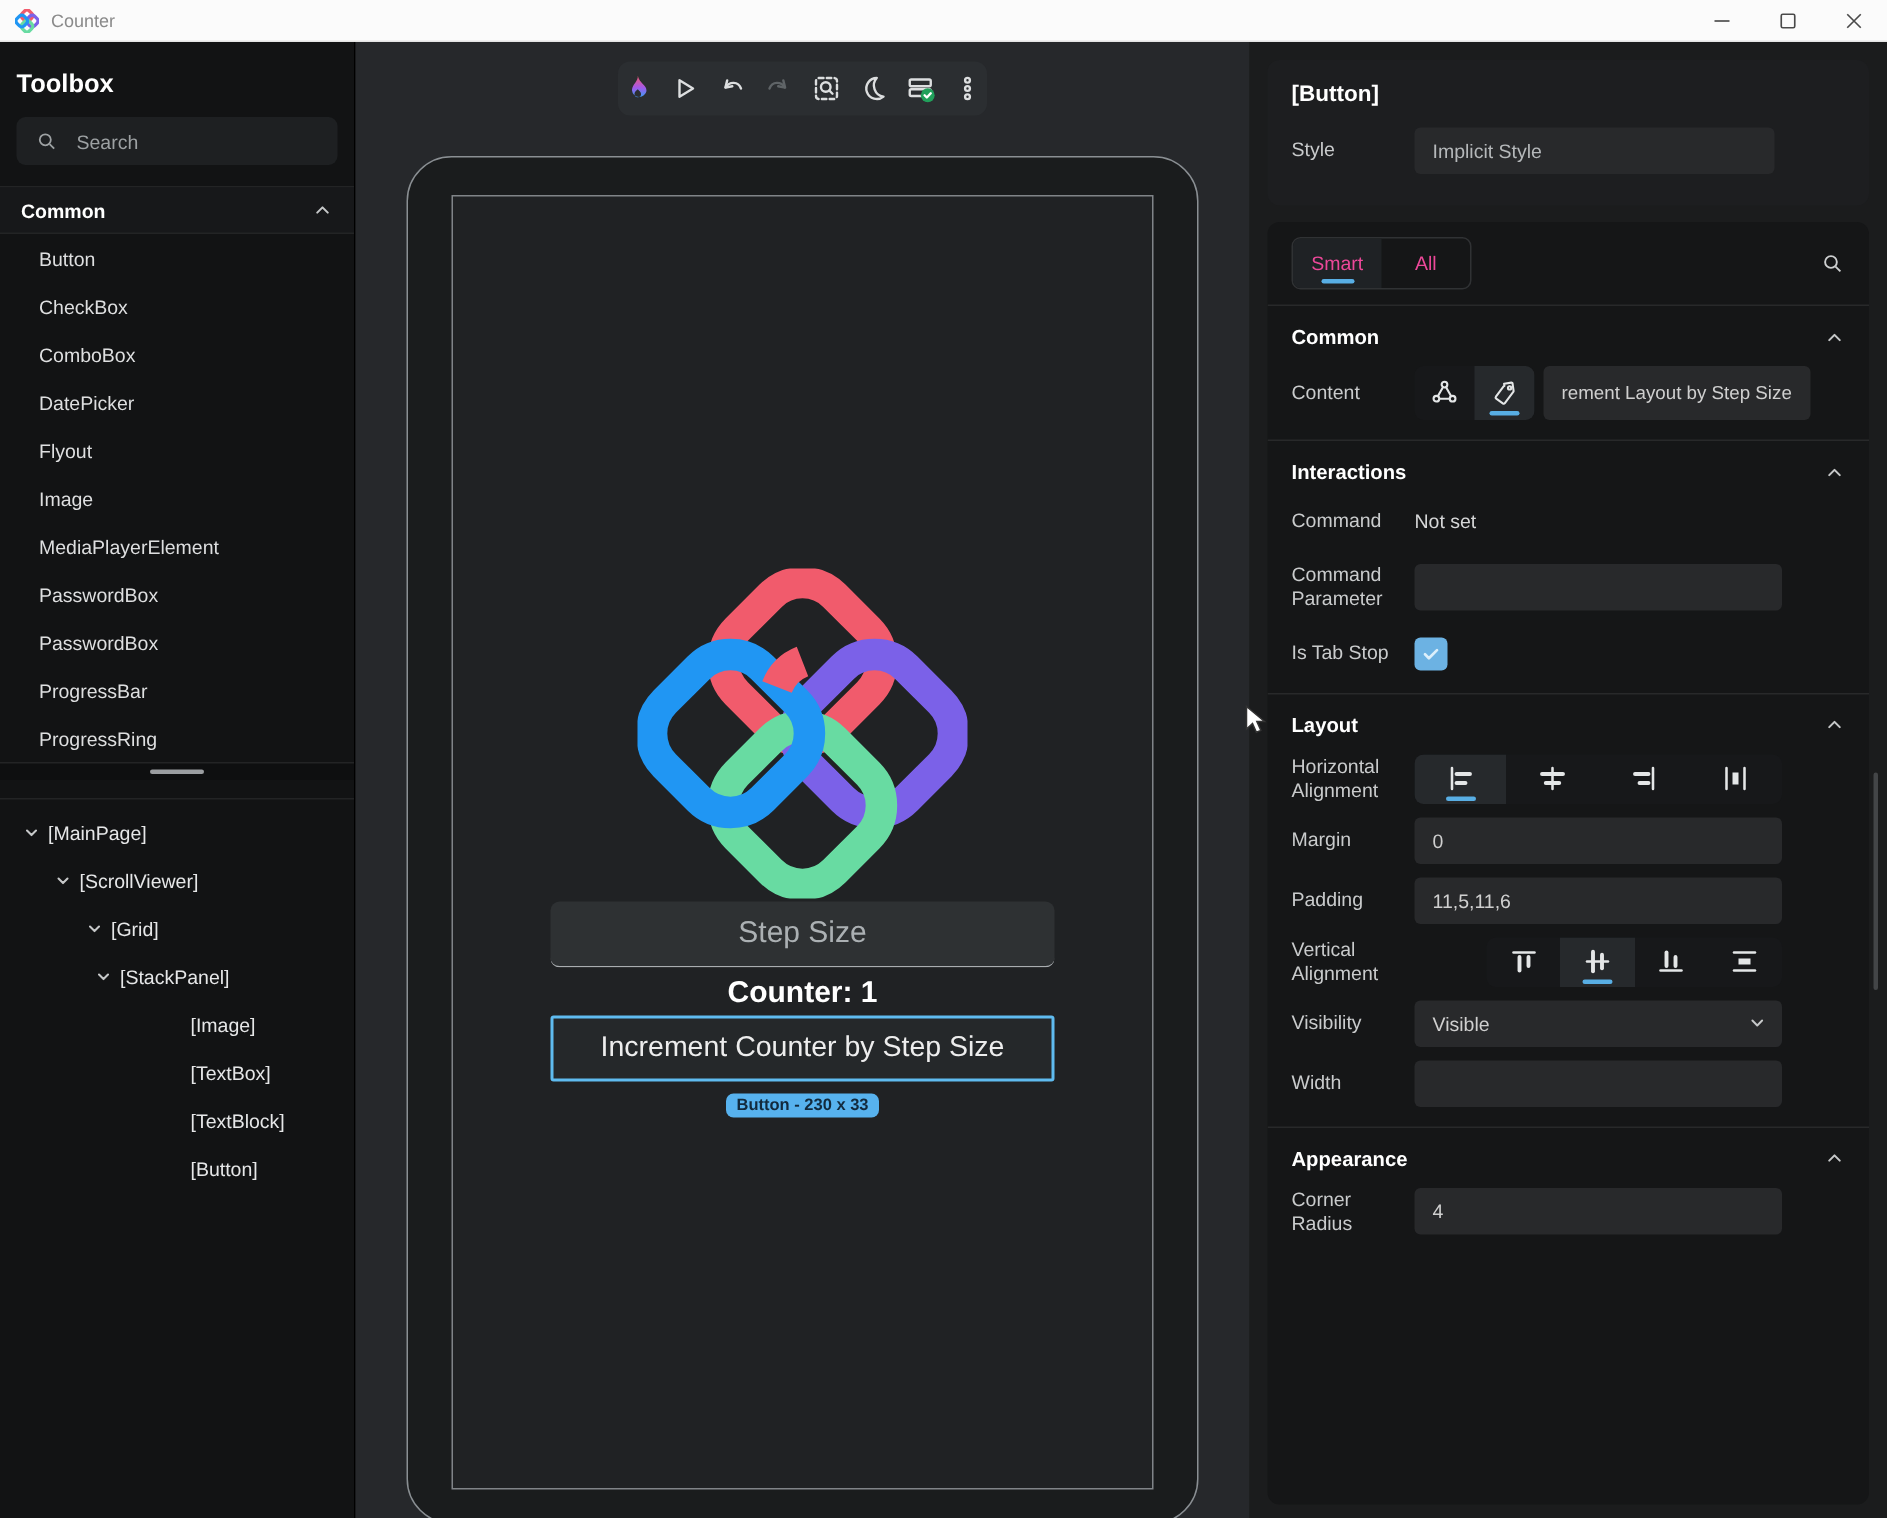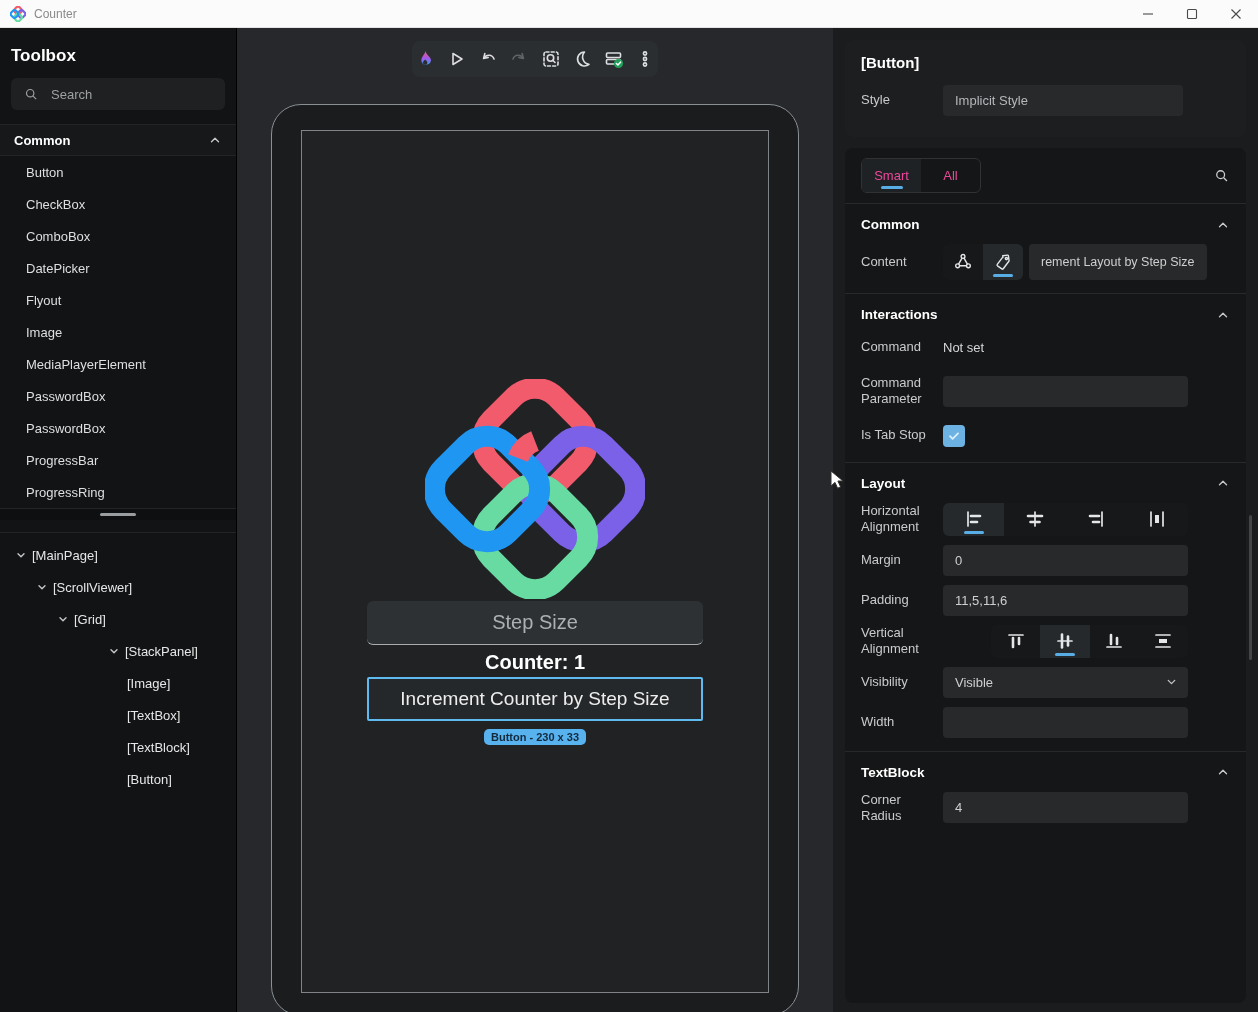--- a/index.html
+++ b/index.html
@@ -180,21 +180,21 @@
         <span>[ScrollViewer]</span>
       </li>
       <li style="padding-left:56px">
         <span class="twisty">
             <svg width="12" height="12" viewBox="0 0 14 14">
               <path d="M3.5 5.5 7 9l3.5-3.5"></path>
             </svg>
           </span>
         <span>[Grid]</span>
       </li>
-      <li style="padding-left:107px">
+      <li style="padding-left:62px">
         <span class="twisty">
             <svg width="12" height="12" viewBox="0 0 14 14">
               <path d="M3.5 5.5 7 9l3.5-3.5"></path>
             </svg>
           </span>
         <span>[StackPanel]</span>
       </li>
       <li style="padding-left:127px">
         <span>[Image]</span>
       </li>
@@ -489,21 +489,21 @@
 
         <div class="prow">
           <span class="plabel">Width</span>
           <div class="input"></div>
         </div>
       </div>
       <hr class="sep">
 
       <div class="sect">
         <div class="sechead">
-          <span class="t">TextBlock</span>
+          <span class="t">Appearance</span>
           <span class="chev">
               <svg width="14" height="14" viewBox="0 0 16 16">
                 <path d="M4 10l4-4 4 4"></path>
               </svg>
             </span>
         </div>
         <div class="prow">
           <span class="plabel">Corner Radius</span>
           <div class="input">4</div>
         </div>

